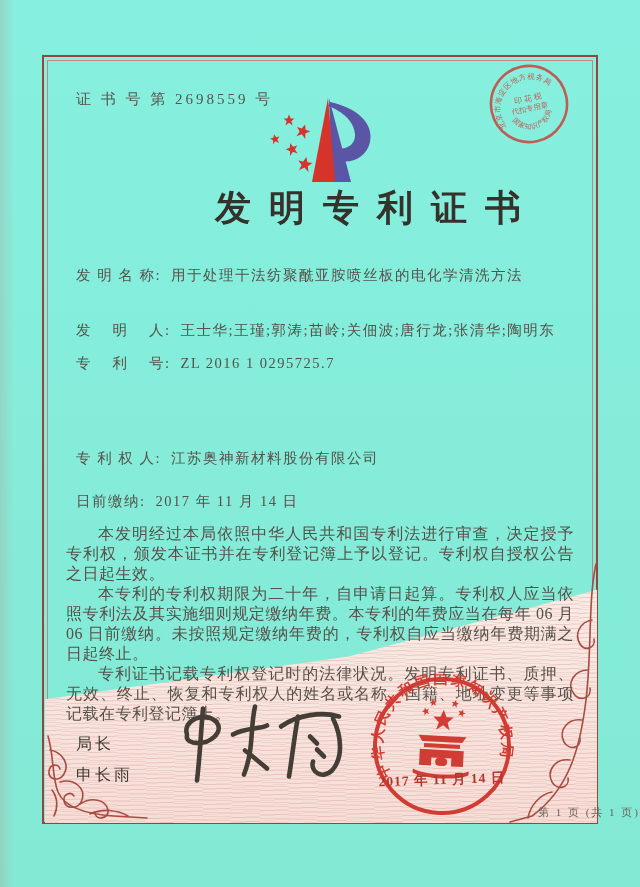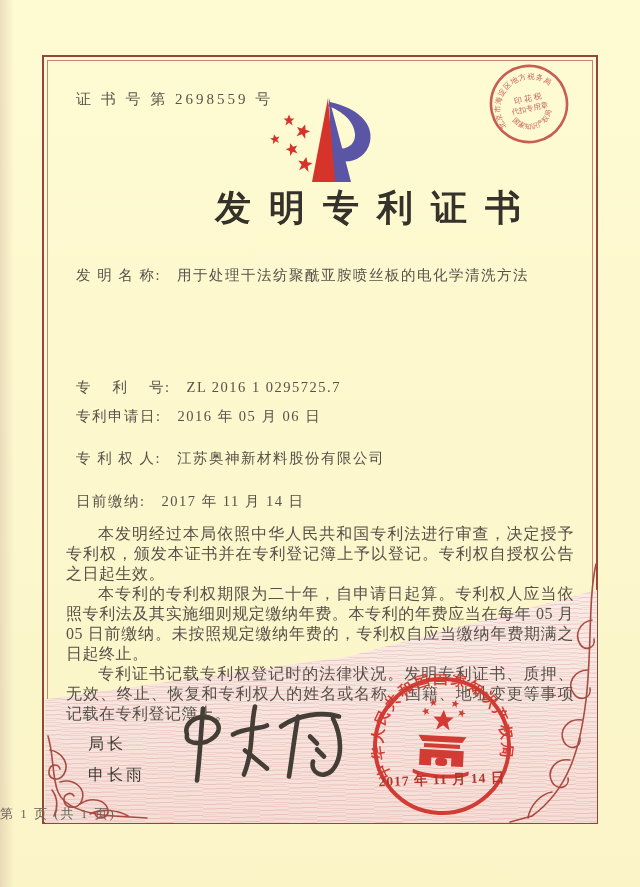--- a/index.html
+++ b/index.html
@@ -1,19 +1,19 @@
 <!DOCTYPE html>
 <html><head>
 <meta charset="utf-8">
 <style>
   * { margin:0; padding:0; box-sizing:border-box; }
   html,body { background:#e8e4da; }
   .page {
     position:relative; width:640px; height:887px;
-    background:#fef9c3;
+    background:#5eead4;
     font-family:"Liberation Serif","DejaVu Serif",serif;
     overflow:hidden;
   }
   .page::before{
     content:""; position:absolute; inset:0; z-index:0;
     background:linear-gradient(90deg, rgba(188,148,138,0.28), rgba(188,148,138,0) 14px),
                linear-gradient(180deg, rgba(255,255,255,0.25), rgba(240,230,214,0.25));
     pointer-events:none;
   }
   
@@ -31,38 +31,38 @@
   }
   .content { position:absolute; inset:0; z-index:2; }
   .cert-no { position:absolute; left:76px; top:90px; font-size:15px;
              letter-spacing:3px; color:#5a544c; white-space:pre; }
   .title { position:absolute; left:0; top:184px; width:100%; text-align:center;
            font-size:36px; font-weight:600; color:#35312b;
            letter-spacing:18px; text-indent:18px;margin-left:48px; }
   .field { position:absolute; left:76px; font-size:14.5px; color:#57514a;
            letter-spacing:1.5px; white-space:nowrap; }
   .field-label { white-space:pre; }
-  .field-value { margin-left:16px; }
+  .field-value { margin-left:10px; }
   .paras { position:absolute; left:66px; top:524px; width:508px;
            font-size:16px; line-height:20px; color:#57514a;
            text-align:justify; letter-spacing:0.5px; }
   .paras p { text-indent:2em; margin:0; }
-  .signer { position:absolute; left:88px; font-size:16px; color:#3f3a33; letter-spacing:3px; }
+  .signer { position:absolute; left:76px; font-size:16px; color:#3f3a33; letter-spacing:3px; }
   .signer.t1 { top:734px; } .signer.t2 { top:765px; }
   .sig-svg { position:absolute; left:165px; top:698px; width:200px; height:95px; }
   .logo-svg { position:absolute; left:258px; top:94px; width:150px; height:92px; }
   .tax-seal { position:absolute; left:487px; top:62px; width:84px; height:84px;
               transform:rotate(-12deg); opacity:0.92; }
   .office-seal { position:absolute; left:370px; top:674px; width:144px; height:144px;
                  transform:rotate(3deg); opacity:0.95; }
   .seal-date { position:absolute; left:368px; top:771px; width:148px; text-align:center;
                font-size:13.5px; color:#b2352c; letter-spacing:1px;
                transform:rotate(-2deg); z-index:3; font-weight:600; }
-  .footer { position:absolute; left:0; top:805px; width:100%; text-align:left;
-            font-size:13px; color:#6d655b; letter-spacing:2px; }
+  .footer { position:absolute; left:0; top:805px; width:100%; text-align:right;
+            font-size:11px; color:#6d655b; letter-spacing:2px; }
   .flourish { position:absolute; z-index:2; }
   .fl-bl { left:44px; top:730px; width:105px; height:94px; }
   .fl-br { left:508px; top:560px; width:92px; height:264px; }
   svg text { user-select:none; }
 </style>
 </head>
 <body>
 
 <div class="page">
 
@@ -121,36 +121,36 @@
       </text>
       <text x="42" y="39" text-anchor="middle" font-size="8" fill="#c4504a">印 花 税</text>
       <text x="42" y="49" text-anchor="middle" font-size="7.4" fill="#c4504a">代扣专用章</text>
     </svg>
 
     <div class="title">发明专利证书</div>
 
     <div class="field" style="top:266px">
       <span class="field-label">发 明 名 称:</span><span class="field-value">用于处理干法纺聚酰亚胺喷丝板的电化学清洗方法</span>
     </div>
-    <div class="field" style="top:378px">
+    <div class="field" style="top:321px">
+      <span class="field-label">发    明    人:</span><span class="field-value">王士华;王瑾;郭涛;苗岭;关佃波;唐行龙;张清华;陶明东</span>
+    </div>
+    <div class="field" style="top:354px">
       <span class="field-label">专    利    号:</span><span class="field-value">ZL 2016 1 0295725.7</span>
-    </div>
-    <div class="field" style="top:407px">
-      <span class="field-label">专利申请日:</span><span class="field-value">2016 年 05 月 06 日</span>
     </div>
     <div class="field" style="top:449px">
       <span class="field-label">专 利 权 人:</span><span class="field-value">江苏奥神新材料股份有限公司</span>
     </div>
     <div class="field" style="top:492px">
       <span class="field-label">日前缴纳:</span><span class="field-value">2017 年 11 月 14 日</span>
     </div>
 
     <div class="paras">
       <p>本发明经过本局依照中华人民共和国专利法进行审查，决定授予专利权，颁发本证书并在专利登记簿上予以登记。专利权自授权公告之日起生效。</p>
-      <p>本专利的专利权期限为二十年，自申请日起算。专利权人应当依照专利法及其实施细则规定缴纳年费。本专利的年费应当在每年 05 月 05 日前缴纳。未按照规定缴纳年费的，专利权自应当缴纳年费期满之日起终止。</p>
+      <p>本专利的专利权期限为二十年，自申请日起算。专利权人应当依照专利法及其实施细则规定缴纳年费。本专利的年费应当在每年 06 月 06 日前缴纳。未按照规定缴纳年费的，专利权自应当缴纳年费期满之日起终止。</p>
       <p>专利证书记载专利权登记时的法律状况。发明专利证书、质押、无效、终止、恢复和专利权人的姓名或名称、国籍、地址变更等事项记载在专利登记簿上。</p>
     </div>
 
     <div class="signer t1">局长</div>
     <div class="signer t2">申长雨</div>
 
     <svg class="sig-svg" viewBox="0 0 200 90" fill="none" stroke="#443e37" stroke-width="4.6" stroke-linecap="round">
       <path d="M38,8 C36,30 35,55 32,80"></path>
       <path d="M22,34 C17,20 40,10 51,21 C60,31 45,45 28,42 C23,41 21,38 22,34"></path>
       <path d="M90,6 C85,28 89,48 79,74"></path>

